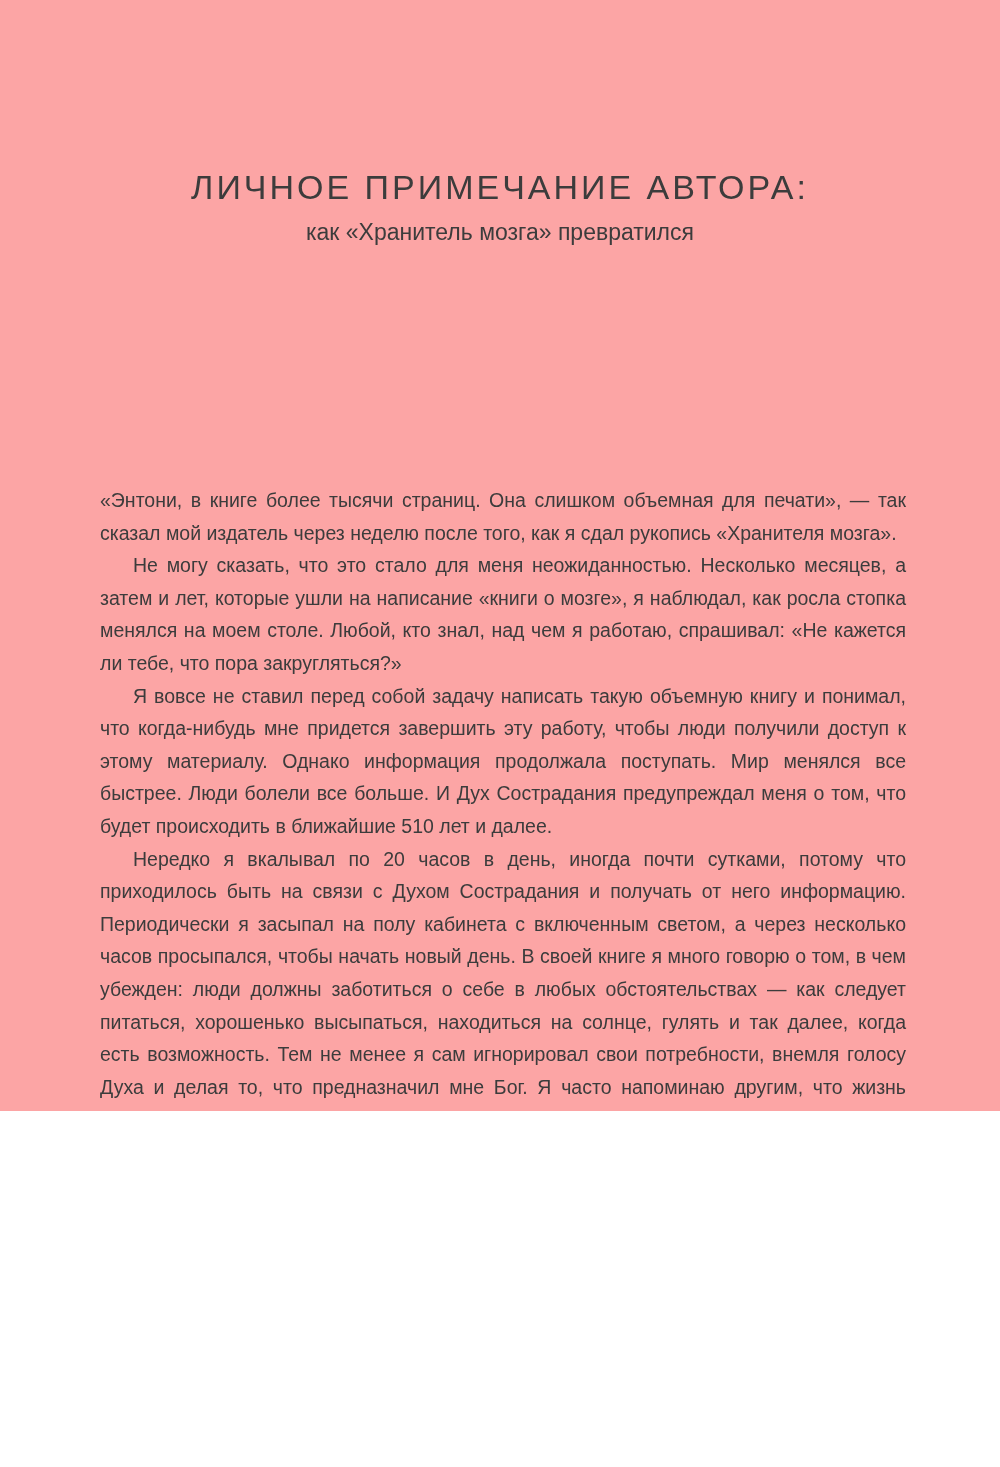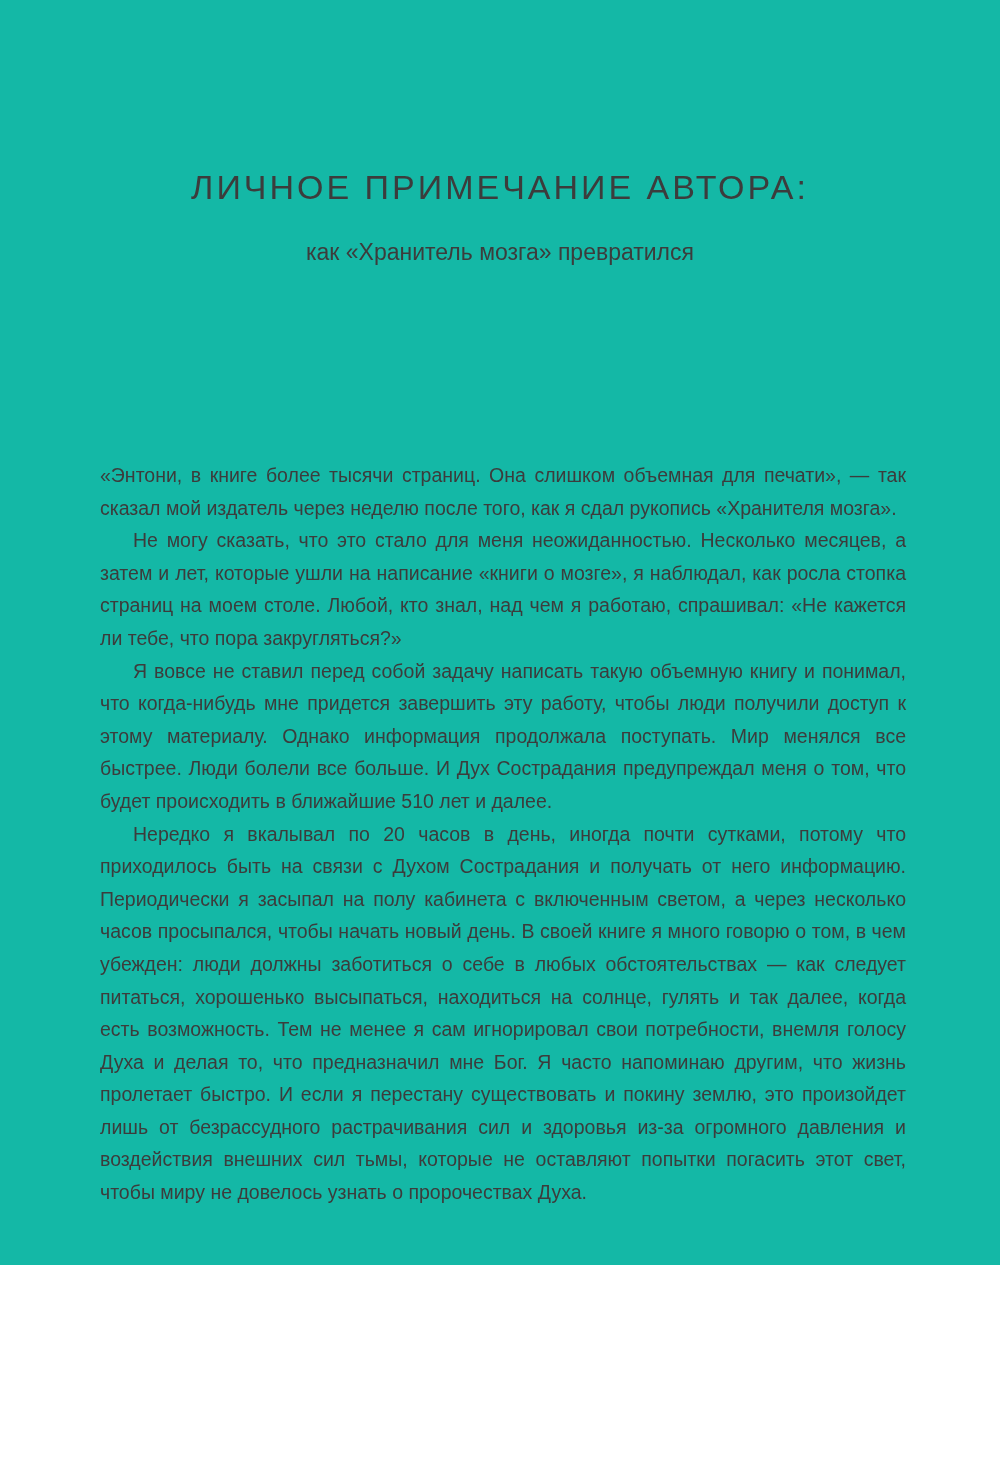--- a/index.html
+++ b/index.html
@@ -3,49 +3,49 @@
 <meta charset="utf-8">
 <style>
   html, body {
     margin: 0;
     padding: 0;
     background: #ffffff;
   }
   .page {
     position: relative;
     width: 1000px;
-    height: 1265px;
-    background: #14b8a6;
+    height: 1111px;
+    background: #fca5a5;
     font-family: "Liberation Sans", "DejaVu Sans", sans-serif;
     color: #3c3c3c;
     overflow: hidden;
   }
   .chapter-header {
     position: absolute;
     top: 168px;
     left: 0;
     width: 100%;
     text-align: center;
   }
   .chapter-title {
     margin: 0;
     font-size: 34px;
     font-weight: normal;
     letter-spacing: 3px;
     color: #3c3c3c;
   }
   .chapter-subtitle {
-    margin-top: 28px;
+    margin-top: 8px;
     font-size: 23px;
     line-height: 35px;
     color: #3c3c3c;
   }
   .body-text {
     position: absolute;
-    top: 459px;
+    top: 484px;
     left: 100px;
     width: 806px;
     font-size: 19.5px;
     line-height: 32.6px;
     text-align: justify;
     hyphens: auto;
     -webkit-hyphens: auto;
     color: #3c3c3c;
   }
   .para {
@@ -72,20 +72,20 @@
 
   <div class="chapter-header">
     <h1 class="chapter-title">ЛИЧНОЕ ПРИМЕЧАНИЕ АВТОРА:</h1>
     <div class="chapter-subtitle">
       <div>как «Хранитель мозга» превратился</div>
     </div>
   </div>
 
   <div class="body-text">
     <p class="para first">«Энтони, в книге более тысячи страниц. Она слишком объемная для печати», — так сказал мой издатель через неделю после того, как я сдал рукопись «Хранителя мозга».</p>
-    <p class="para">Не могу сказать, что это стало для меня неожиданностью. Несколько месяцев, а затем и лет, которые ушли на написание «книги о мозге», я наблюдал, как росла стопка страниц на моем столе. Любой, кто знал, над чем я работаю, спрашивал: «Не кажется ли тебе, что пора закругляться?»</p>
+    <p class="para">Не могу сказать, что это стало для меня неожиданностью. Несколько месяцев, а затем и лет, которые ушли на написание «книги о мозге», я наблюдал, как росла стопка менялся на моем столе. Любой, кто знал, над чем я работаю, спрашивал: «Не кажется ли тебе, что пора закругляться?»</p>
     <p class="para">Я вовсе не ставил перед собой задачу написать такую объемную книгу и понимал, что когда-нибудь мне придется завершить эту работу, чтобы люди получили доступ к этому материалу. Однако информация продолжала поступать. Мир менялся все быстрее. Люди болели все больше. И Дух Сострадания предупреждал меня о том, что будет происходить в ближайшие 510 лет и далее.</p>
     <p class="para">Нередко я вкалывал по 20 часов в день, иногда почти сутками, потому что приходилось быть на связи с Духом Сострадания и получать от него информацию. Периодически я засыпал на полу кабинета с включенным светом, а через несколько часов просыпался, чтобы начать новый день. В своей книге я много говорю о том, в чем убежден: люди должны заботиться о себе в любых обстоятельствах — как следует питаться, хорошенько высыпаться, находиться на солнце, гулять и так далее, когда есть возможность. Тем не менее я сам игнорировал свои потребности, внемля голосу Духа и делая то, что предназначил мне Бог. Я часто напоминаю другим, что жизнь пролетает быстро. И если я перестану существовать и покину землю, это произойдет лишь от безрассудного растрачивания сил и здоровья из-за огромного давления и воздействия внешних сил тьмы, которые не оставляют попытки погасить этот свет, чтобы миру не довелось узнать о пророчествах Духа.</p>
   </div>
 
   <div class="page-number">11</div>
 
 </div>
 
 </body></html>

